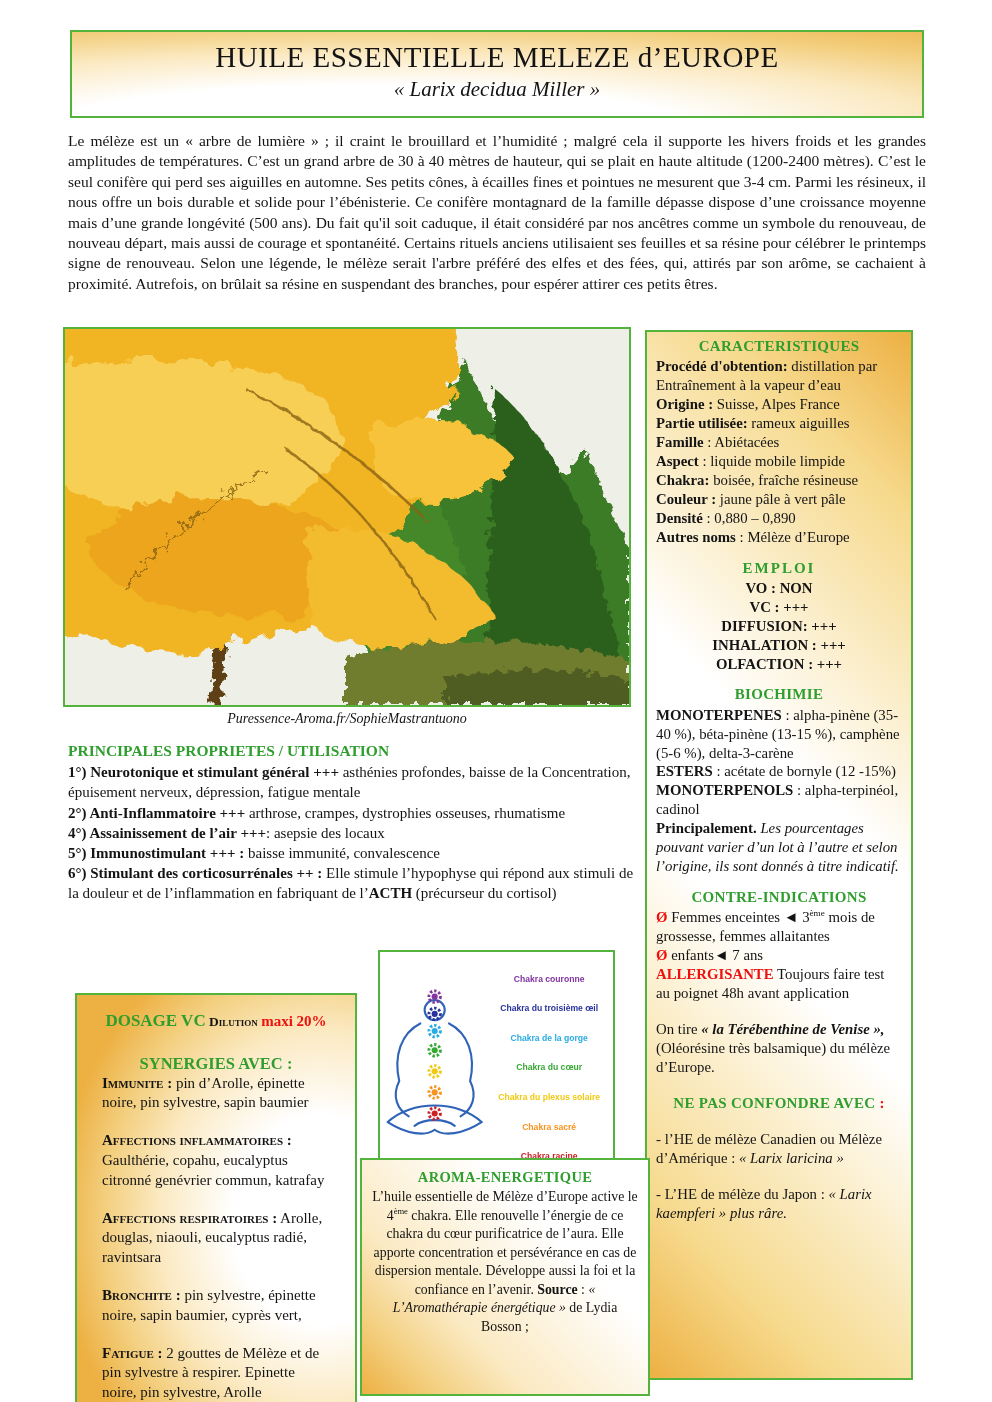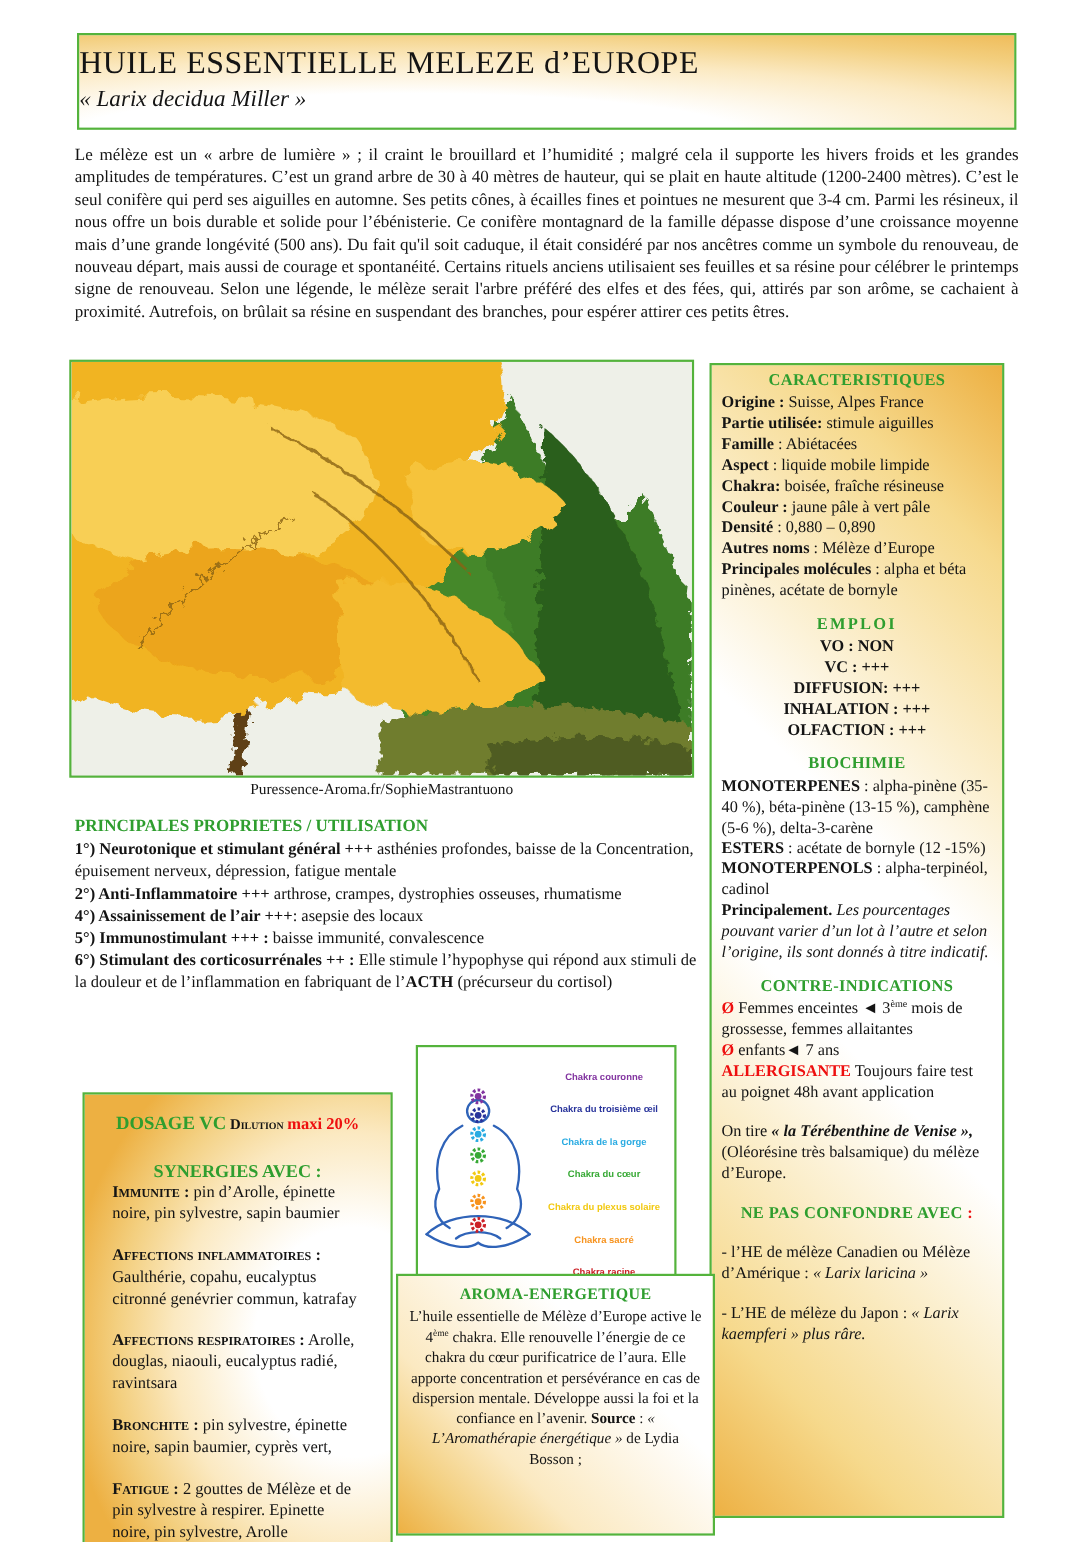--- a/index.html
+++ b/index.html
@@ -12,38 +12,38 @@
   }
   *{margin:0;padding:0;box-sizing:border-box;}
   html,body{background:#ffffff;}
   body{
     width:992px;height:1402px;position:relative;
     font-family:"Liberation Serif", serif;color:var(--text-black);
   }
   .box{border:2px solid var(--border-green);position:absolute;}
   
   .header-box{
-    left:70px;top:30px;width:854px;height:88px;text-align:left;
+    left:70px;top:30px;width:854px;height:88px;text-align:center;
     background:radial-gradient(ellipse 120% 150% at 35% 108%,
       #ffffff 0%, #ffffff 30%, var(--orange-cream) 55%, #f3cf7f 75%, var(--orange-deep) 100%);
     padding-top:9px;
   }
   .header-box h1{font-size:29px;font-weight:normal;letter-spacing:.5px;}
   .header-box h2{font-size:21px;font-weight:normal;font-style:italic;margin-top:3px;}
   
   .intro{
     position:absolute;left:68px;top:131px;width:858px;
     font-size:15.5px;line-height:20.4px;text-align:justify;
   }
   
   .photo{left:63px;top:327px;width:568px;height:380px;overflow:hidden;background:#eef0e8;}
   .photo svg{width:100%;height:100%;display:block;}
   .caption{
     position:absolute;left:63px;top:711px;width:568px;text-align:center;
-    font-size:14px;
+    font-style:italic;font-size:14px;
   }
   
   .right-col{
     left:645px;top:330px;width:268px;height:1050px;
     padding:3px 9px;font-size:14.8px;line-height:1.28;
     background:linear-gradient(225deg,
       var(--orange-deep) 0%, #f6d98c 14%, #ffffff 42%, #ffffff 58%, #f6d98c 86%, var(--orange-deep) 100%);
   }
   .sec-h{color:var(--heading-green);font-size:15px;font-weight:bold;text-align:center;margin:12px 0 1px;letter-spacing:.3px;}
   .sec-h.first{margin-top:2px;}
@@ -130,29 +130,29 @@
         <path d="M180,60 C240,90 300,130 360,190"></path>
         <path d="M200,140 C150,170 100,210 60,260"></path>
         <path d="M220,120 C280,160 330,220 370,290"></path>
       </g>
     </svg>
   </figure>
   <div class="caption">Puressence-Aroma.fr/SophieMastrantuono</div>
 
   <aside class="box right-col">
     <h3 class="sec-h first">CARACTERISTIQUES</h3>
+    <p class="line"><strong>Procédé d'obtention:</strong><span> distillation par Entraînement à la vapeur d’eau</span></p>
     <p class="line"><strong>Origine :</strong><span> Suisse, Alpes France</span></p>
-    <p class="line"><strong>Partie utilisée:</strong><span> stimule aiguilles</span></p>
+    <p class="line"><strong>Partie utilisée:</strong><span> rameux aiguilles</span></p>
     <p class="line"><strong>Famille</strong><span> : Abiétacées</span></p>
     <p class="line"><strong>Aspect</strong><span> : liquide mobile limpide</span></p>
     <p class="line"><strong>Chakra:</strong><span> boisée, fraîche résineuse</span></p>
     <p class="line"><strong>Couleur :</strong><span> jaune pâle à vert pâle</span></p>
     <p class="line"><strong>Densité</strong><span> : 0,880 – 0,890</span></p>
     <p class="line"><strong>Autres noms</strong><span> : Mélèze d’Europe</span></p>
-    <p class="line"><strong>Principales molécules</strong><span> : alpha et béta pinènes, acétate de bornyle</span></p>
 
     <h3 class="sec-h" style="letter-spacing:2px;">EMPLOI</h3>
     <p class="line c bold">VO : NON</p>
     <p class="line c bold">VC : +++</p>
     <p class="line c bold">DIFFUSION: +++</p>
     <p class="line c bold">INHALATION : +++</p>
     <p class="line c bold">OLFACTION : +++</p>
 
     <h3 class="sec-h">BIOCHIMIE</h3>
     <p class="line"><strong>MONOTERPENES</strong><span> : alpha-pinène (35-40 %), béta-pinène (13-15 %), camphène (5-6 %), delta-3-carène</span></p>

